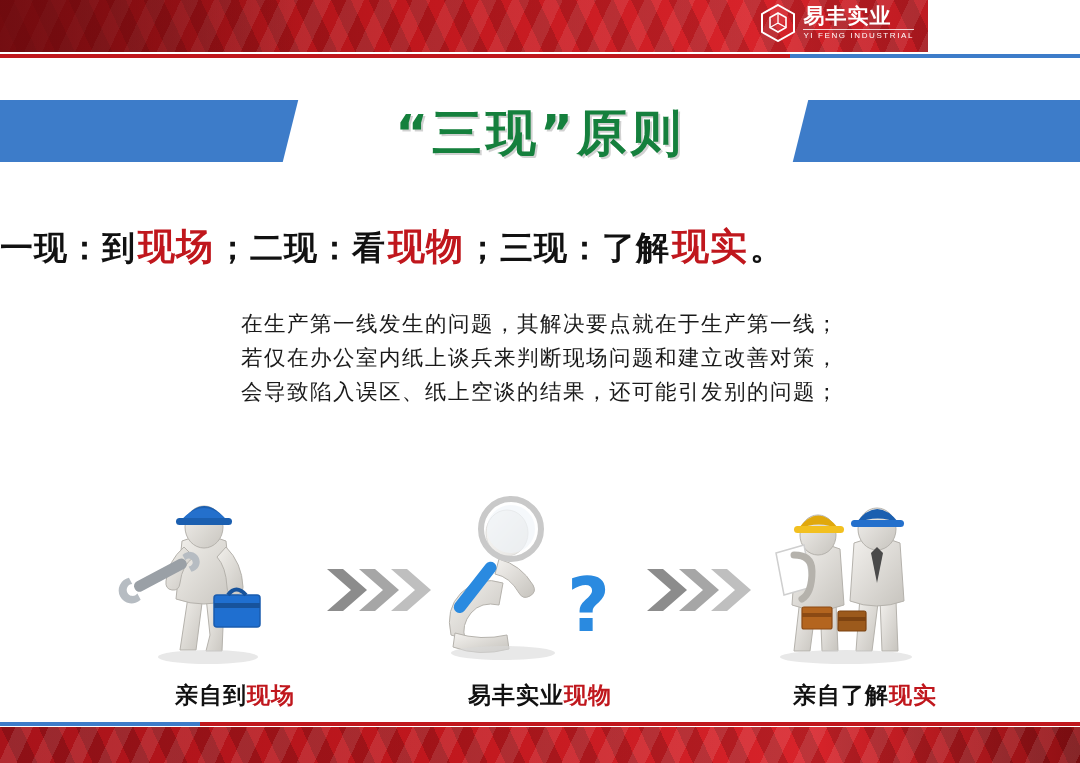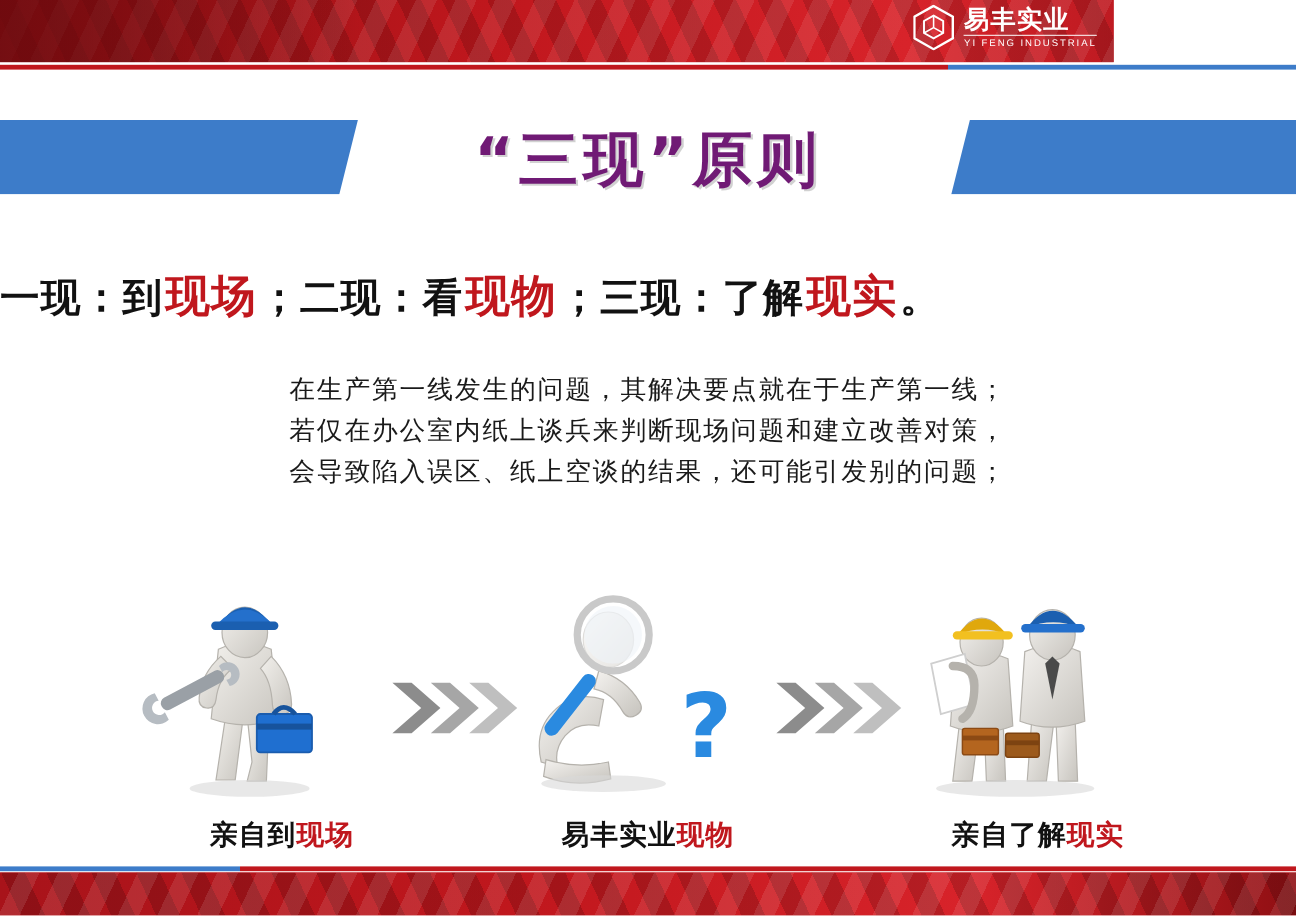--- a/index.html
+++ b/index.html
@@ -127,21 +127,21 @@
   .title-text {
     position: absolute;
     left: 0; top: 0;
     width: 1080px; height: 82px;
     display: flex;
     align-items: center;
     justify-content: center;
     font-family: "DejaVu Sans", "Liberation Sans", sans-serif;
     font-size: 50px;
     font-weight: bold;
-    color: #701a75;
+    color: #15803d;
     letter-spacing: 4px;
     text-shadow: 2px 2px 0 rgba(0,0,0,0.18);
     white-space: nowrap;
   }
 
   
   .headline {
     position: absolute;
     top: 222px; left: 0;
     width: 1080px;
@@ -158,21 +158,21 @@
     font-size: 37px;
     margin: 0 2px;
   }
 
   
   .para {
     position: absolute;
     top: 308px; left: 0;
     width: 1080px;
     text-align: center;
-    font-family: Liberation Serif, serif;
+    font-family: Liberation Mono, monospace;
     font-size: 21.5px;
     color: #1a1a1a;
     line-height: 34px;
     letter-spacing: 1.5px;
   }
   .para .line { white-space: nowrap; }
   .para .line-bold {
     font-weight: bold;
     letter-spacing: 1.2px;
     white-space: nowrap;

